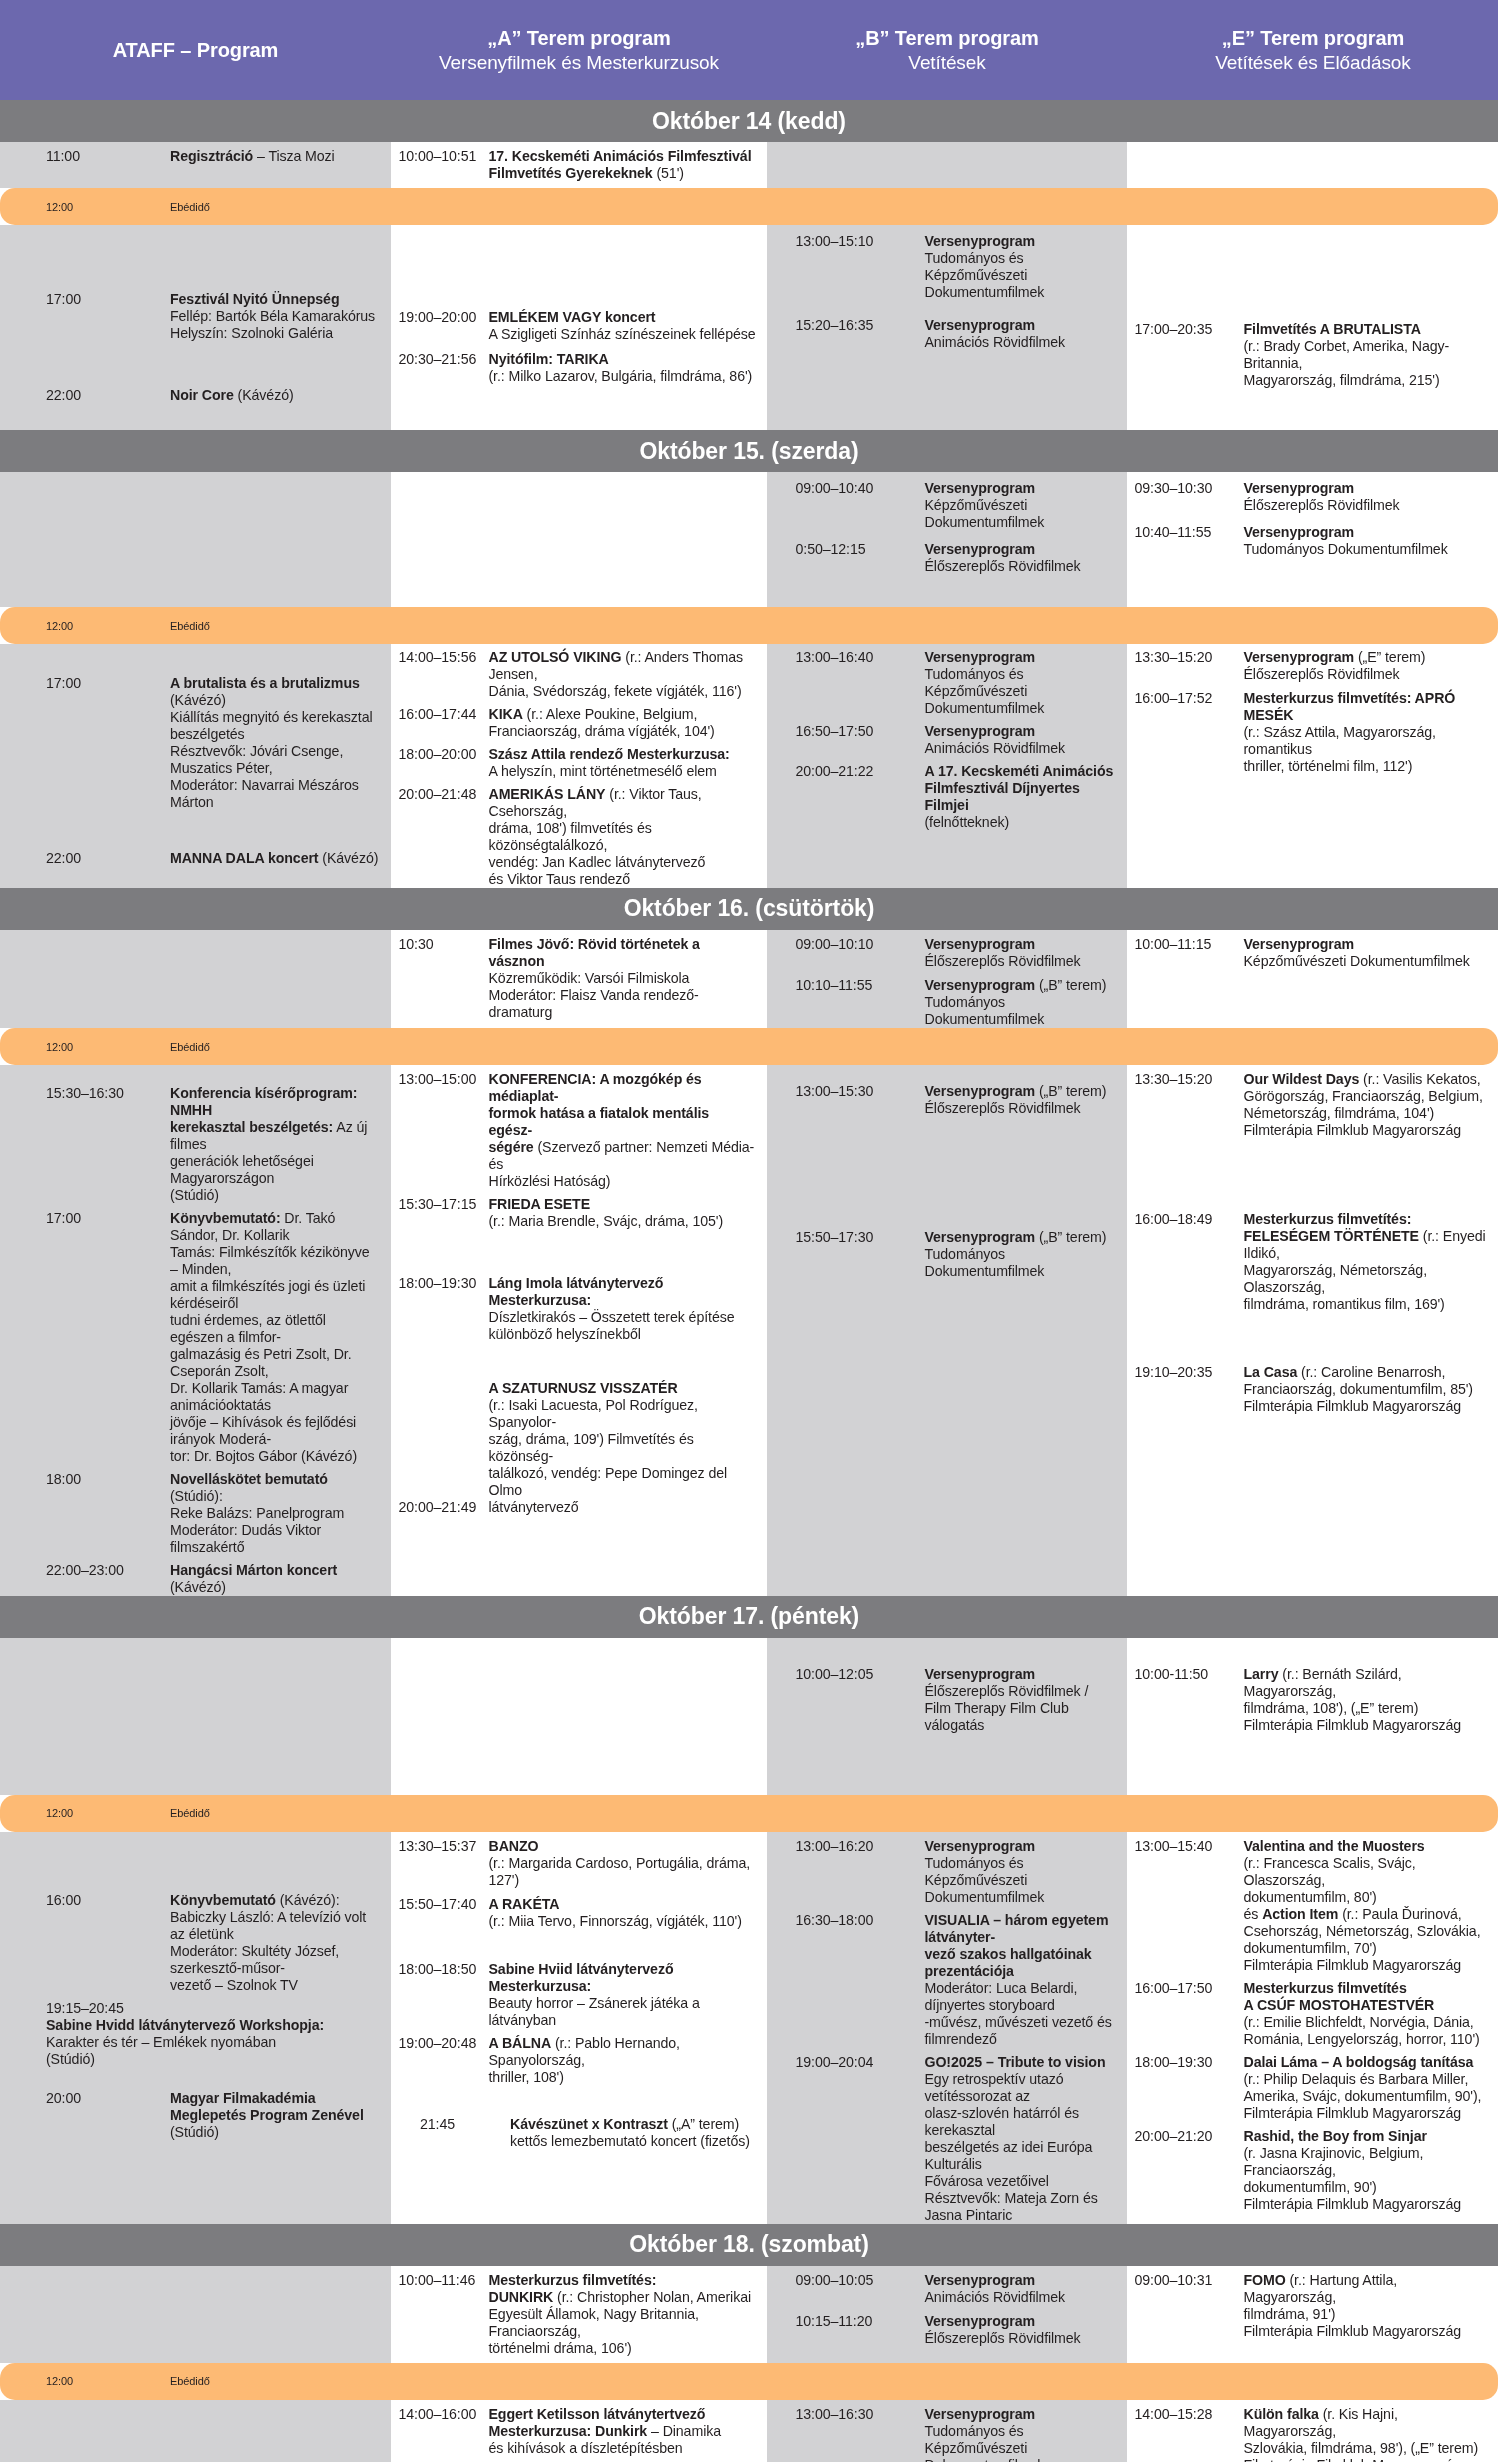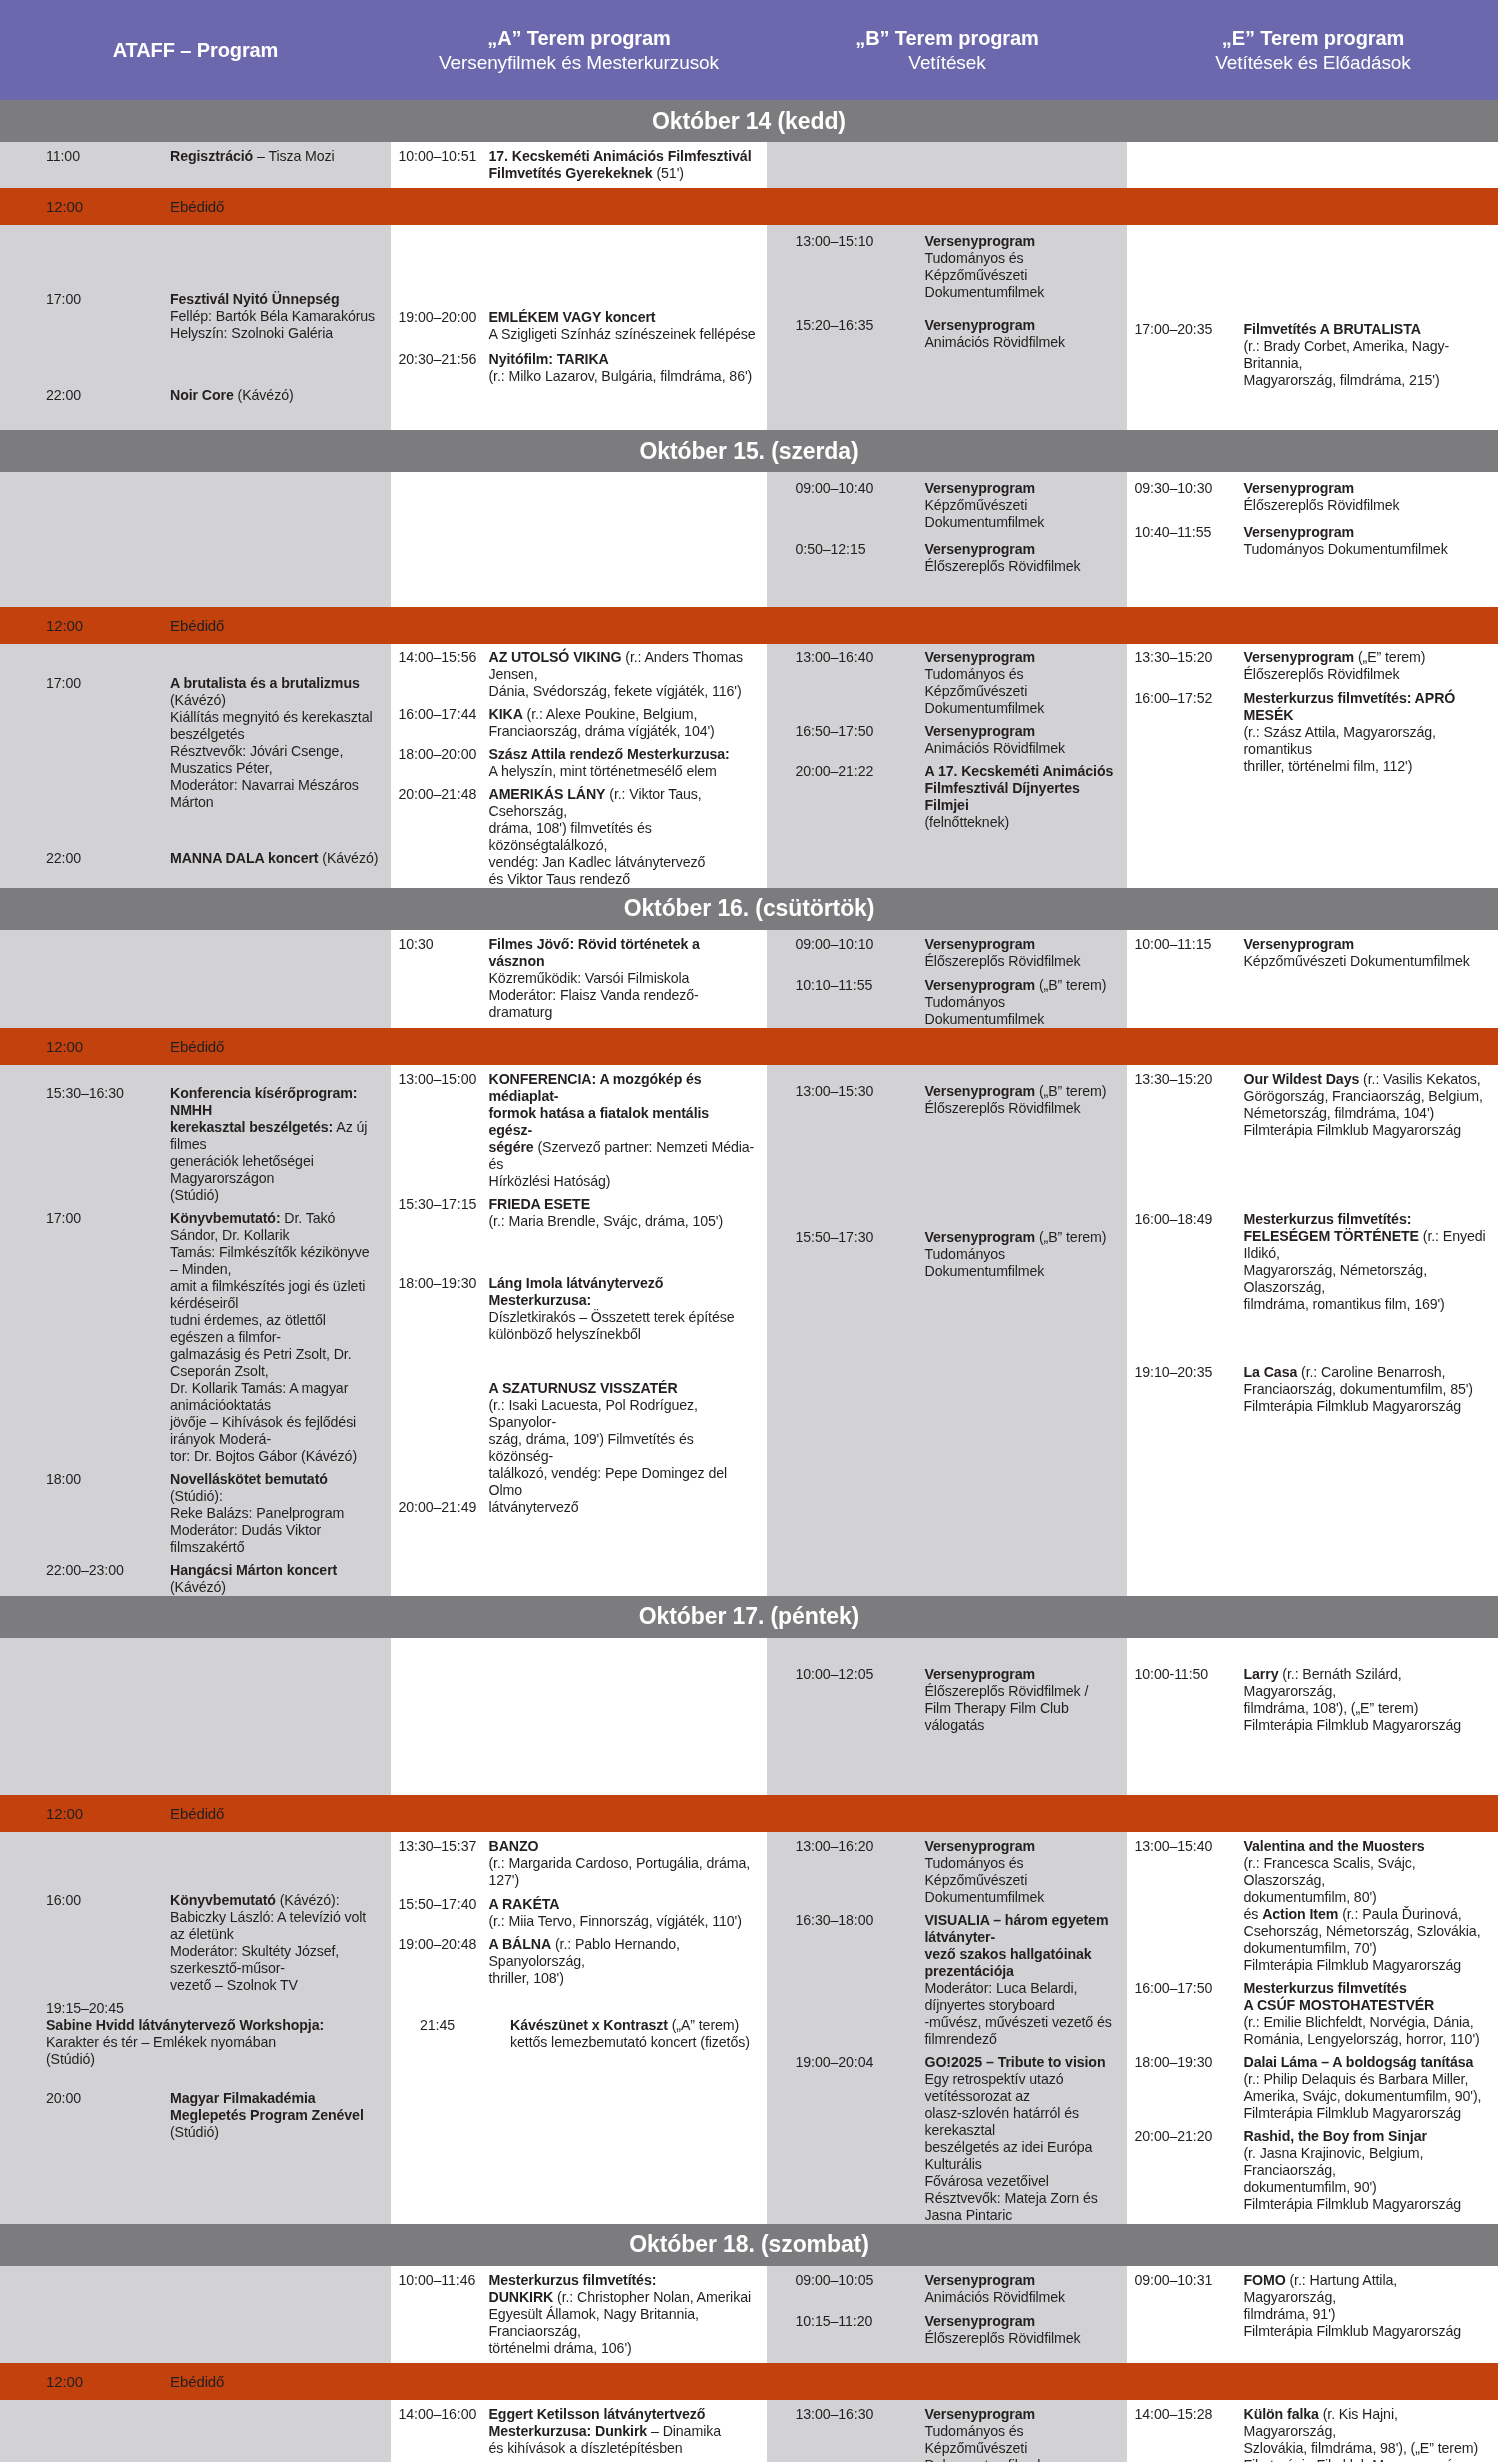--- a/index.html
+++ b/index.html
@@ -38,23 +38,24 @@
   .entry{display:flex;}
   .entry .t{flex:0 0 auto;font-size:14.2px;line-height:17px;white-space:nowrap;}
   .entry .d{flex:1;font-size:14.2px;line-height:17px;padding-right:10.5px;}
   .entry .d b{font-weight:700;}
   .c0 .entry{padding-left:46px;}  .c0 .t{width:124px;}
   .c1 .entry{padding-left:7.5px;}  .c1 .t{width:90px;}
   .c2 .entry{padding-left:28.5px;}  .c2 .t{width:129px;}
   .c3 .entry{padding-left:7.5px;}  .c3 .t{width:109px;}
   
   .lunch{
-    height:37px;background:#c2410c;
+    height:37px;background:#fdba74;
     display:flex;align-items:center;
-    font-size:15px;
+    font-size:11px;
+    border-radius:15px;
   }
   .lunch .lt{margin-left:46px;width:124px;}
 </style>
 </head>
 <body>
 
 <div class="page">
 
   <div class="header">
     <div class="hcell">
@@ -355,20 +356,24 @@
           </div>
           <div class="cell c1">
             <div class="entry" style="margin-top: 6px;">
               <div class="t">13:30–15:37</div>
               <div class="d"><b>BANZO</b><br>(r.: Margarida Cardoso, Portugália, dráma, 127')</div>
             </div>
             <div class="entry" style="margin-top: 7.5px;">
               <div class="t">15:50–17:40</div>
               <div class="d"><b>A RAKÉTA</b><br>(r.: Miia Tervo, Finnország, vígjáték, 110')</div>
             </div>
+            <div class="entry" style="margin-top: 31px;">
+              <div class="t">18:00–18:50</div>
+              <div class="d"><b>Sabine Hviid látványtervező Mesterkurzusa:</b><br>Beauty horror – Zsánerek játéka a látványban</div>
+            </div>
             <div class="entry" style="margin-top: 6px;">
               <div class="t">19:00–20:48</div>
               <div class="d"><b>A BÁLNA</b> (r.: Pablo Hernando, Spanyolország,<br>thriller, 108')</div>
             </div>
             <div class="entry" style="margin-top: 30px; padding-left: 29px;">
               <div class="t">21:45</div>
               <div class="d"><b>Kávészünet x Kontraszt</b> („A” terem)<br>kettős lemezbemutató koncert (fizetős)</div>
             </div>
           </div>
           <div class="cell c2">

